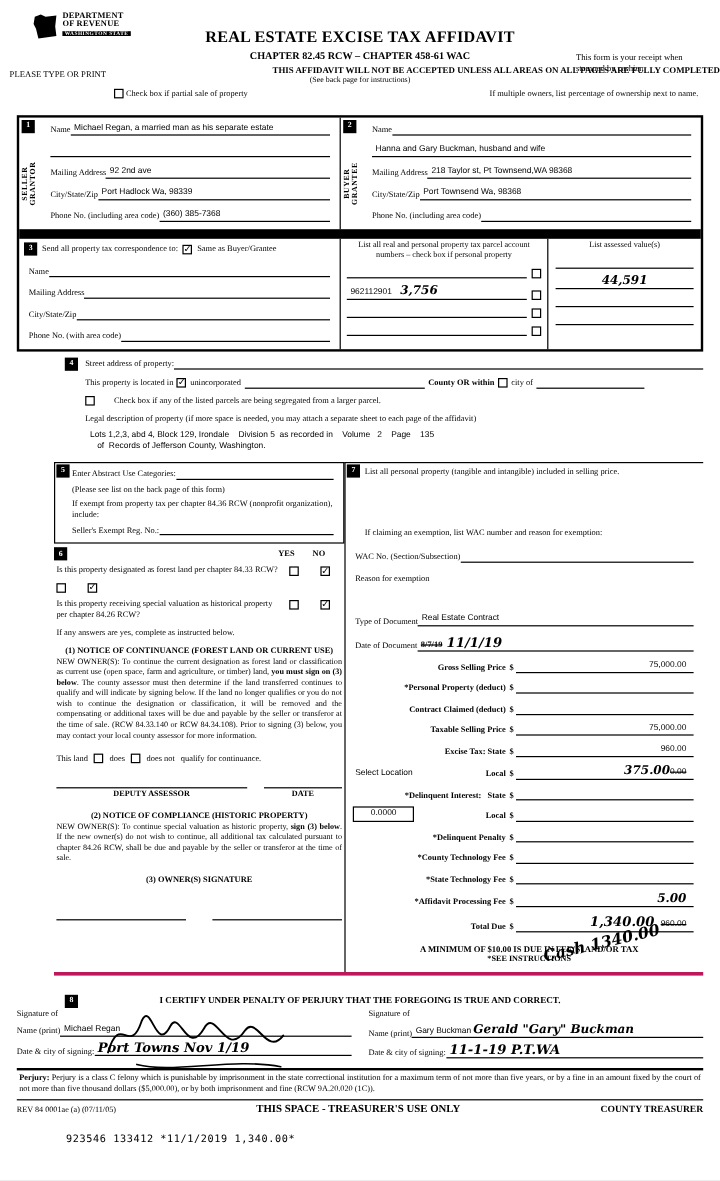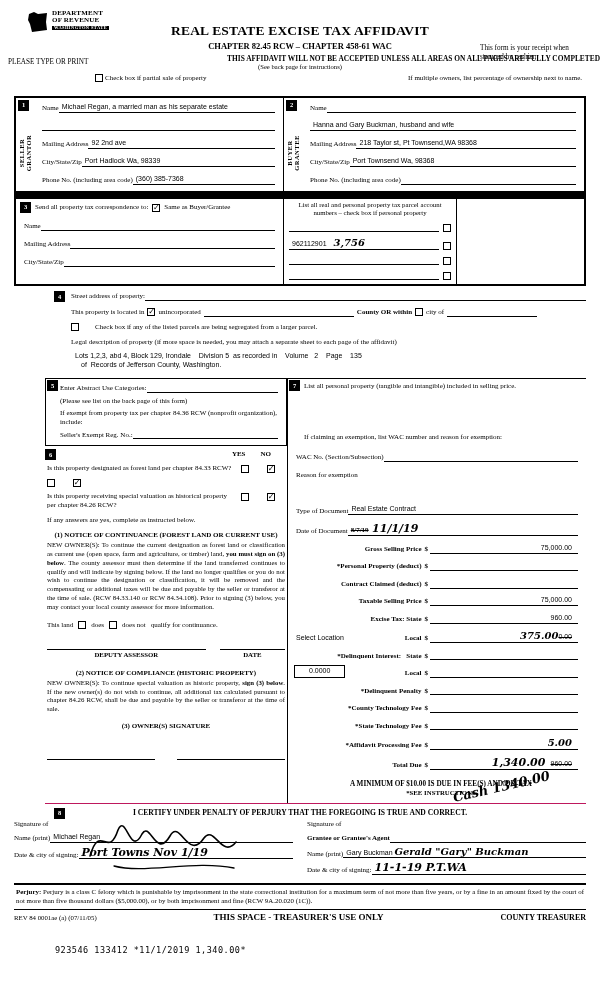--- a/index.html
+++ b/index.html
@@ -47,21 +47,21 @@
 .c-parcel{width:173px;border-right:1px solid #000;padding:2px 5px 4px 5px}
 .c-assess{flex:1;padding:2px 6px 4px 6px}
 .colhead{text-align:center;font-size:6.8px;line-height:1.2}
 .prow{display:flex;align-items:flex-end;margin-top:6px;gap:4px}
 .prow .line{min-height:9px}
 
 .s4{margin:5px 14px 0 14px;position:relative;padding-left:41px}
 .s4 .secno{position:absolute;left:40px;top:0}
 .s4row{display:flex;align-items:flex-end;margin-top:6px}
 
-.cols{margin:8px 14px 4px 45px;display:flex;border-bottom:1px solid #be185d}
+.cols{margin:8px 14px 16px 45px;display:flex;border-bottom:3px solid #be185d}
 .leftcol{width:242px}
 .rightcol{flex:1;border-left:1px solid #000;border-top:1px solid #000;padding:3px 8px 6px 16px;position:relative}
 .s5box{border:1px solid #000;position:relative;padding:3px 8px 6px 14px}
 .s5box .corner{position:absolute;left:1px;top:1px}
 .s6{position:relative;padding:2px 2px 8px 2px}
 .ynhead{display:flex;justify-content:flex-end;gap:15px;font-weight:bold;margin:2px 14px 0 0}
 .q{display:flex;margin-top:5px}
 .qtext{flex:1;padding-right:4px}
 .qboxes{display:flex;gap:18px;align-items:flex-start;padding-top:1px;margin-right:10px;flex:none}
 .noticetitle{text-align:center;font-weight:bold;margin-top:7px;font-size:7px}
@@ -200,39 +200,58 @@
           <span class="line"></span>
         </div>
         <div class="fld" style="margin-left:4px">
           <span class="lbl">Mailing Address</span>
           <span class="line"></span>
         </div>
         <div class="fld" style="margin-left:4px">
           <span class="lbl">City/State/Zip</span>
           <span class="line"></span>
         </div>
+        <div class="fld" style="margin-left:4px">
+          <span class="lbl">Phone No. (with area code)</span>
+          <span class="line"></span>
+        </div>
       </div>
       <div class="c-parcel">
         <div class="colhead">List all real and personal property tax parcel account numbers – check box if personal property</div>
         <div class="prow">
           <span class="line"></span>
           <span class="cb"></span>
         </div>
         <div class="prow">
           <span class="line"><span class="sans">962112901</span>&nbsp;&nbsp;&nbsp;&nbsp;<span class="hw">3,756</span></span>
           <span class="cb"></span>
         </div>
         <div class="prow">
           <span class="line"></span>
           <span class="cb"></span>
         </div>
         <div class="prow">
           <span class="line"></span>
           <span class="cb"></span>
         </div>
+      </div>
+      <div class="c-assess">
+        <div class="colhead">List assessed value(s)</div>
+        <div class="prow">
+            <span class="line"></span>
+          </div>
+        <div class="prow">
+            <span class="line" style="text-align:center"><span class="hw">44,591</span></span>
+          </div>
+        <div class="prow">
+            <span class="line"></span>
+          </div>
+        <div class="prow">
+            <span class="line"></span>
+          </div>
       </div>
     </div>
   </div>
 
   <div class="s4">
     <span class="secno">4</span>
     <div class="s4row" style="margin-top:0;padding-left:16px">
       <span class="lbl">Street address of property:</span>
       <span class="line"></span>
     </div>
@@ -442,24 +461,20 @@
         <span class="line sans">Michael Regan</span>
       </div>
       <div class="sigrow">
         <span class="lbl">Date &amp; city of signing:</span>
         <span class="line"><span class="hw" style="font-size:11px">Port Towns Nov 1/19</span></span>
       </div>
     </div>
     <div class="sighalf">
       <div>Signature of</div>
       <div class="sigrow">
-        <span class="lbl b">Grantee or Grantee's Agent</span>
-        <span class="line"></span>
-      </div>
-      <div class="sigrow">
         <span class="lbl">Name (print)</span>
         <span class="line"><span class="sans">Gary Buckman</span>&nbsp;<span class="hw">Gerald "Gary" Buckman</span></span>
       </div>
       <div class="sigrow">
         <span class="lbl">Date &amp; city of signing:</span>
         <span class="line"><span class="hw" style="font-size:11px">11-1-19  P.T.WA</span></span>
       </div>
     </div>
   </div>
 

